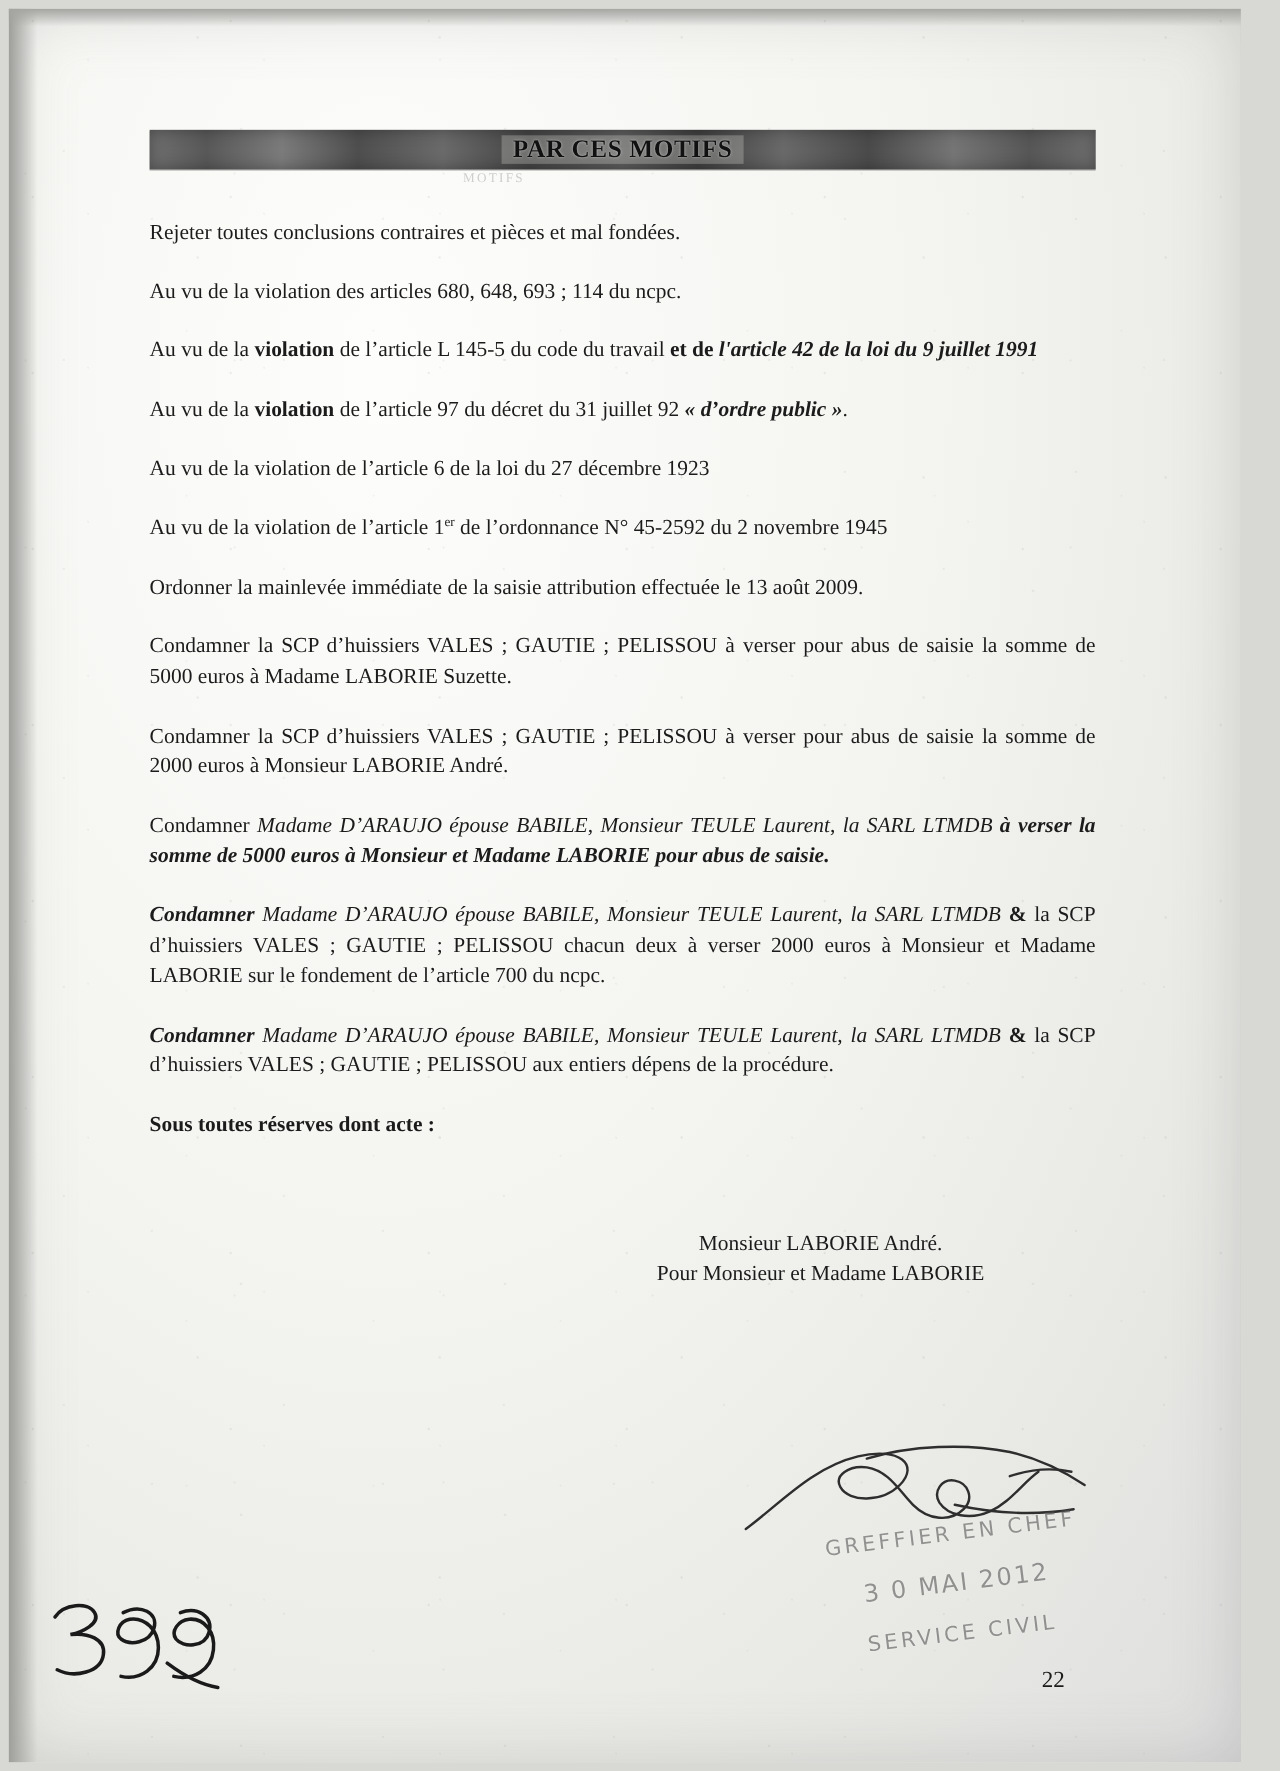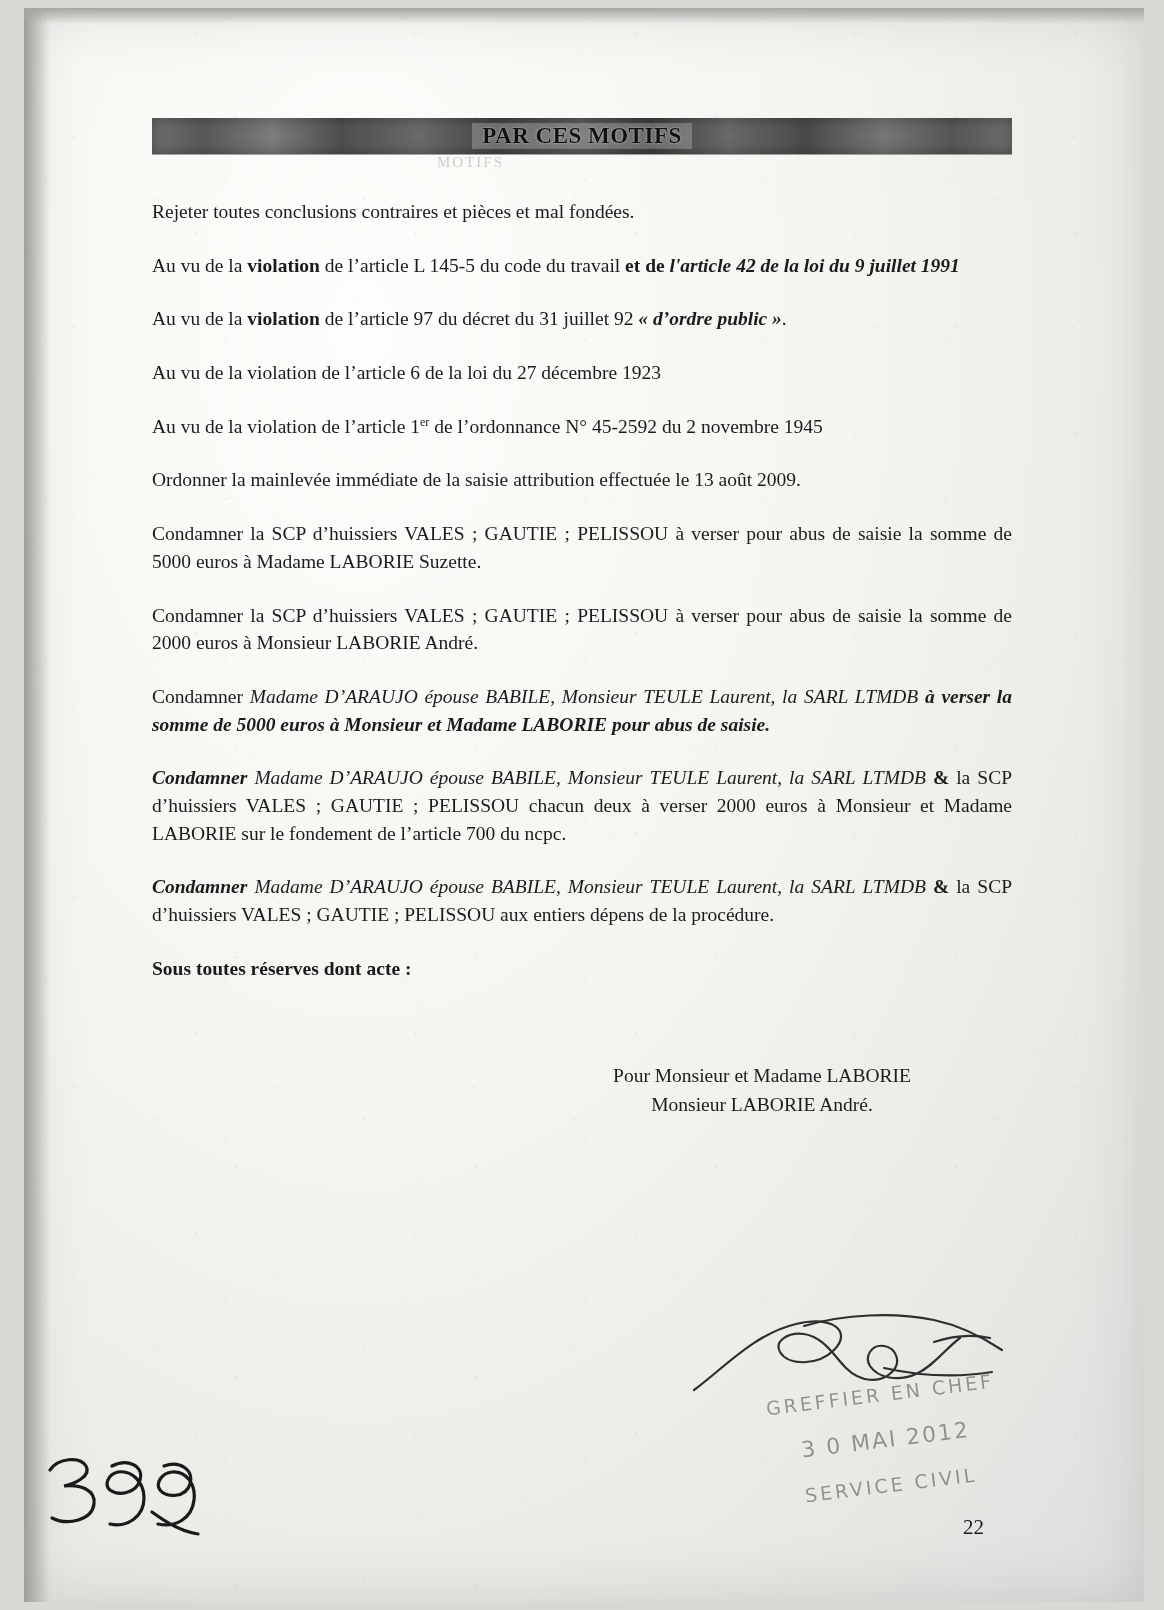--- a/index.html
+++ b/index.html
@@ -12,21 +12,21 @@
     width: 1164px;
     height: 1610px;
     margin: 0 auto;
     background: #d8d8d4;
     overflow: hidden;
     font-family: "Liberation Serif", serif;
   }
   
   .sheet {
     position: absolute;
-    left: 24px;
+    left: 8px;
     top: 8px;
     width: 1120px;
     height: 1594px;
     background:
       radial-gradient(ellipse at 30% 20%, #fdfdfb 0%, #f4f4f1 45%, #e9e9e5 75%, #dedede 100%);
     box-shadow: inset 0 0 60px rgba(120,120,120,0.25);
   }
   
   .speckle {
     position: absolute;
@@ -73,21 +73,21 @@
     background: rgba(215,215,212,0.30);
     padding: 0 10px;
   }
   .ghost-top {
     position: absolute;
     left: 285px;
     top: 36px;
     width: 520px;
     height: 18px;
     color: rgba(90,90,90,0.28);
-    font-size: 15px;
+    font-size: 12px;
     letter-spacing: 2px;
     white-space: nowrap;
     overflow: hidden;
   }
   p.para {
     font-size: 19.5px;
     line-height: 1.42;
     color: #1b1b1b;
     margin: 0 0 26px 0;
     text-align: left;
@@ -178,20 +178,23 @@
         <span class="title">PAR CES MOTIFS</span>
       </div>
       <div class="ghost-top">MOTIFS</div>
 
       <div style="height:44px"></div>
 
       <p class="para">
         <span>Rejeter toutes conclusions contraires et pièces et mal fondées.</span>
       </p>
 
+      <p class="para gap-lg">
+        <span>Au vu de la violation des articles 680, 648, 693 ; 114 du ncpc.</span>
+      </p>
 
       <p class="para just gap-lg">
         <span>Au vu de la </span><span class="b">violation</span><span> de l’article L 145-5 du code du travail </span><span class="b">et de </span><span class="bi">l'article 42 de la loi du 9 juillet 1991</span>
       </p>
 
       <p class="para gap-lg">
         <span>Au vu de la </span><span class="b">violation</span><span> de l’article 97 du décret du 31 juillet 92 </span><span class="bi">« d’ordre public »</span><span>.</span>
       </p>
 
       <p class="para gap-lg">
@@ -225,22 +228,22 @@
 
       <p class="para just gap-lg">
         <span class="bi">Condamner</span><span class="i"> Madame D’ARAUJO épouse BABILE, Monsieur TEULE Laurent,  la SARL LTMDB </span><span class="b">&amp;</span><span> la SCP d’huissiers VALES ; GAUTIE ; PELISSOU aux entiers dépens de la procédure.</span>
       </p>
 
       <p class="para b">
         <span>Sous toutes réserves dont acte :</span>
       </p>
 
       <div class="signature-block">
+        <div>Monsieur LABORIE André.</div>
         <div>Pour Monsieur et Madame LABORIE</div>
-        <div>Monsieur LABORIE André.</div>
       </div>
     </div>
 
     <div class="sig-wrap">
       <svg viewBox="0 0 360 120" width="360" height="120" aria-hidden="true">
         <g fill="none" stroke="#2e2e2e" stroke-width="2.2" stroke-linecap="round">
           <path d="M10,92 C40,70 70,36 112,26 C150,17 168,34 150,52 C134,68 104,68 96,54 C90,43 104,34 120,36 C140,39 150,58 162,70 C176,84 196,86 208,74 C218,64 212,50 200,48 C188,46 180,58 186,68 C194,80 214,84 232,76 C250,68 262,50 276,40"></path>
           <path d="M120,28 C160,16 210,14 250,22 C278,28 300,40 318,52"></path>
           <path d="M200,70 C236,78 272,80 308,74"></path>
           <path d="M250,44 C268,38 288,36 306,40"></path>

